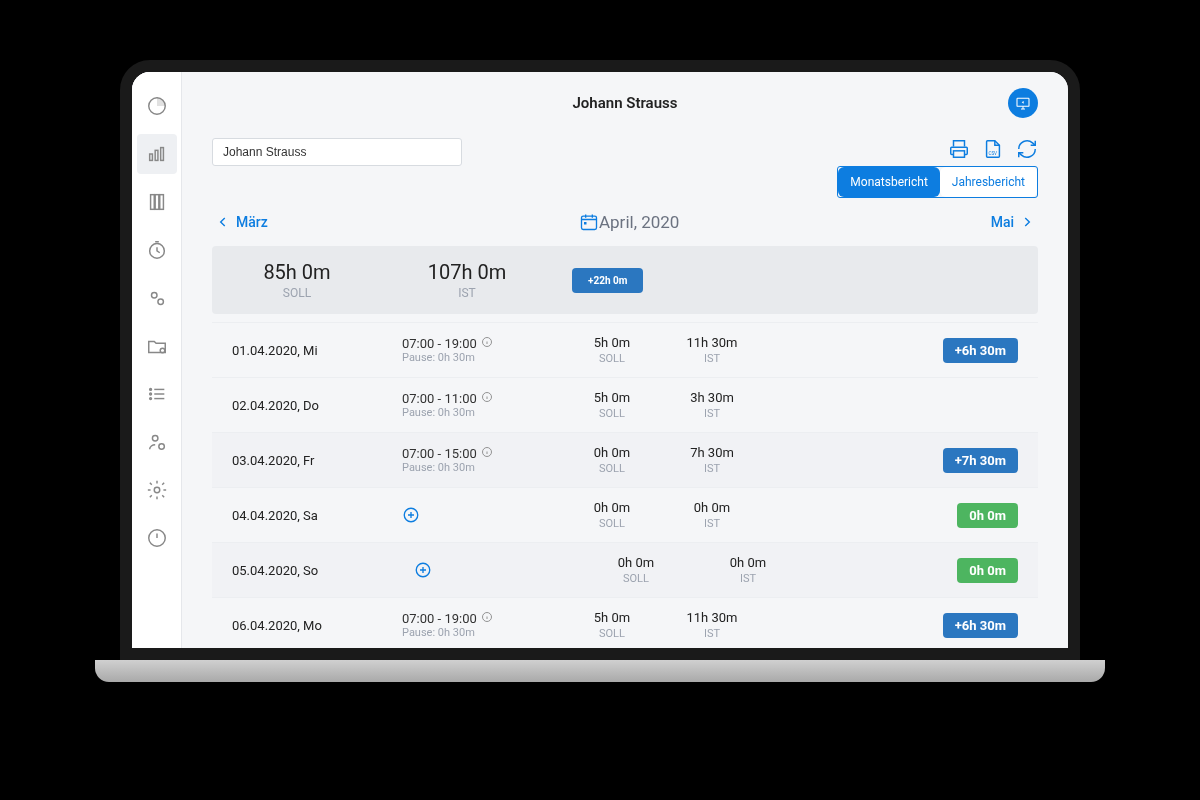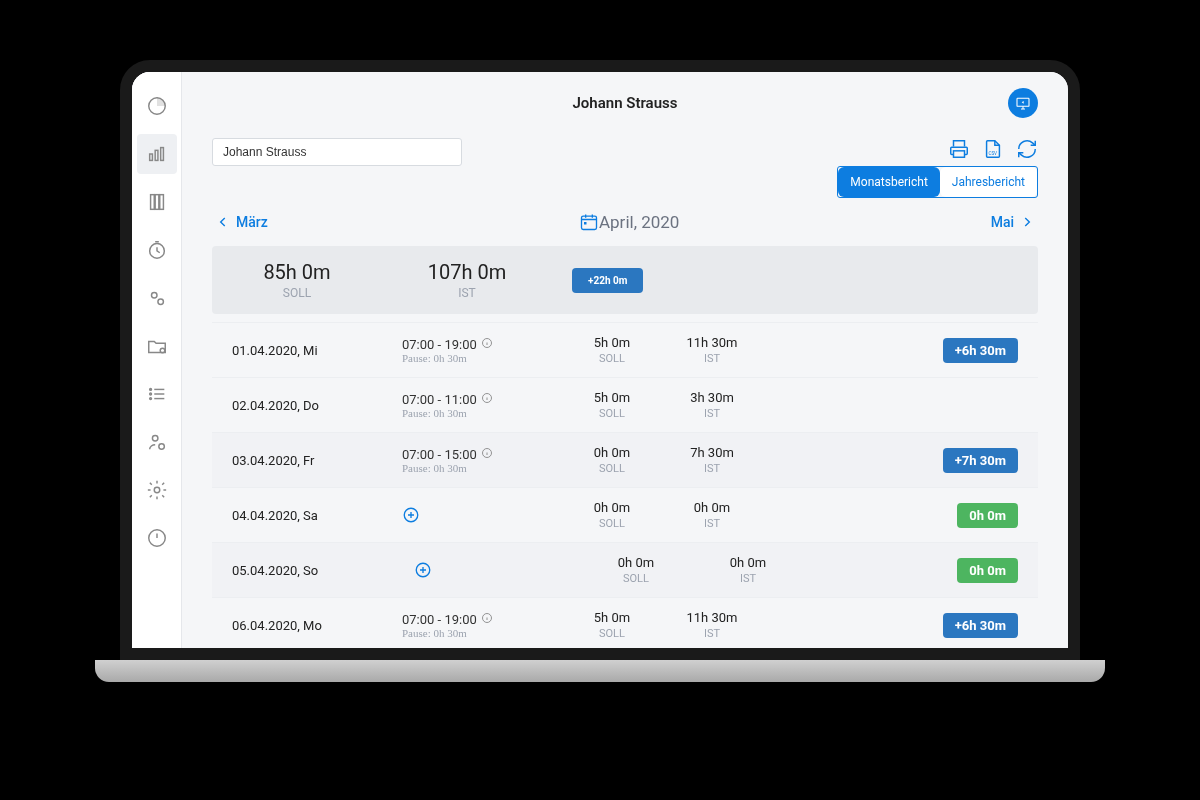--- a/index.html
+++ b/index.html
@@ -81,21 +81,21 @@
 .badge-blue { background:#2b77c0; }
 .badge-orange { background:#f0a842; }
 .badge-green { background:#4db560; }
 .rows { margin-top:8px; flex:1; overflow:hidden; }
 .drow { display:flex; align-items:center; padding:12px 20px; font-size:13px; border-top:1px solid #eceef1; }
 .drow:nth-child(odd).shade { background:#f1f2f5; }
 .drow .date { width:170px; color:#222; }
 .drow .times { width:160px; }
 .drow .times .range { color:#333; display:flex; align-items:center; gap:4px; }
 .drow .times .range svg { width:12px; height:12px; stroke:#888; fill:none; stroke-width:1.8; }
-.drow .times .pause { color:#9ca3af; font-size:11px; margin-top:0;font-family:Liberation Serif, serif; }
+.drow .times .pause { color:#9ca3af; font-size:11px; margin-top:0; }
 .drow .mini { width:100px; text-align:center; }
 .drow .mini .v { color:#222; }
 .drow .mini .l { color:#9ca3af; font-size:11px; margin-top:2px; }
 .drow .delta { flex:1; display:flex; justify-content:flex-end; }
 .drow .delta .badge { font-size:13px; padding:5px 12px; }
 .add-icon { width:18px; height:18px; }
 .add-icon svg { width:18px; height:18px; stroke:#0d7de0; fill:none; stroke-width:1.8; }
 </style>
 </head>
 <body>

